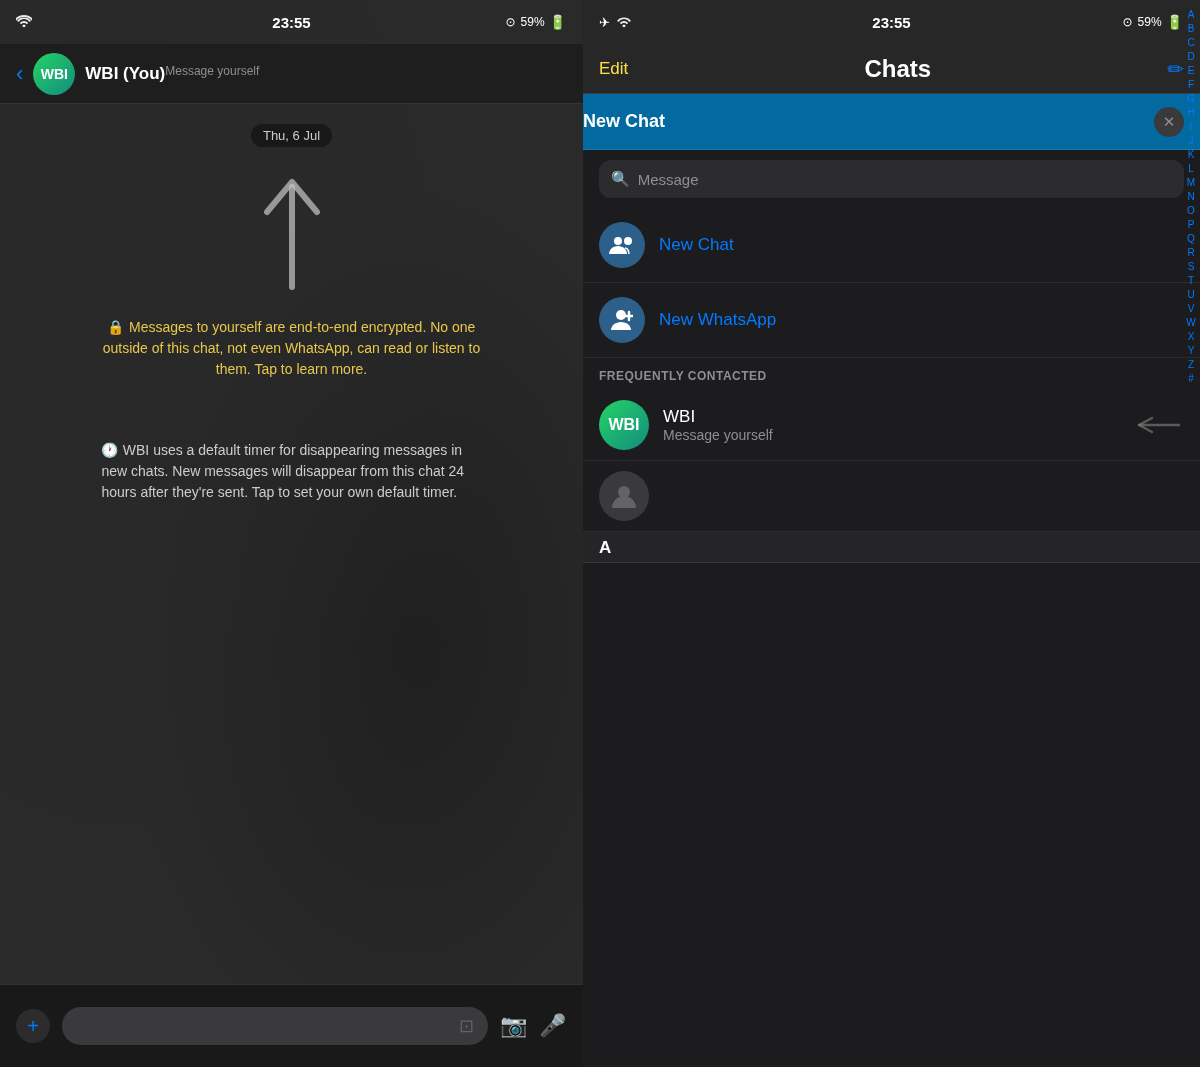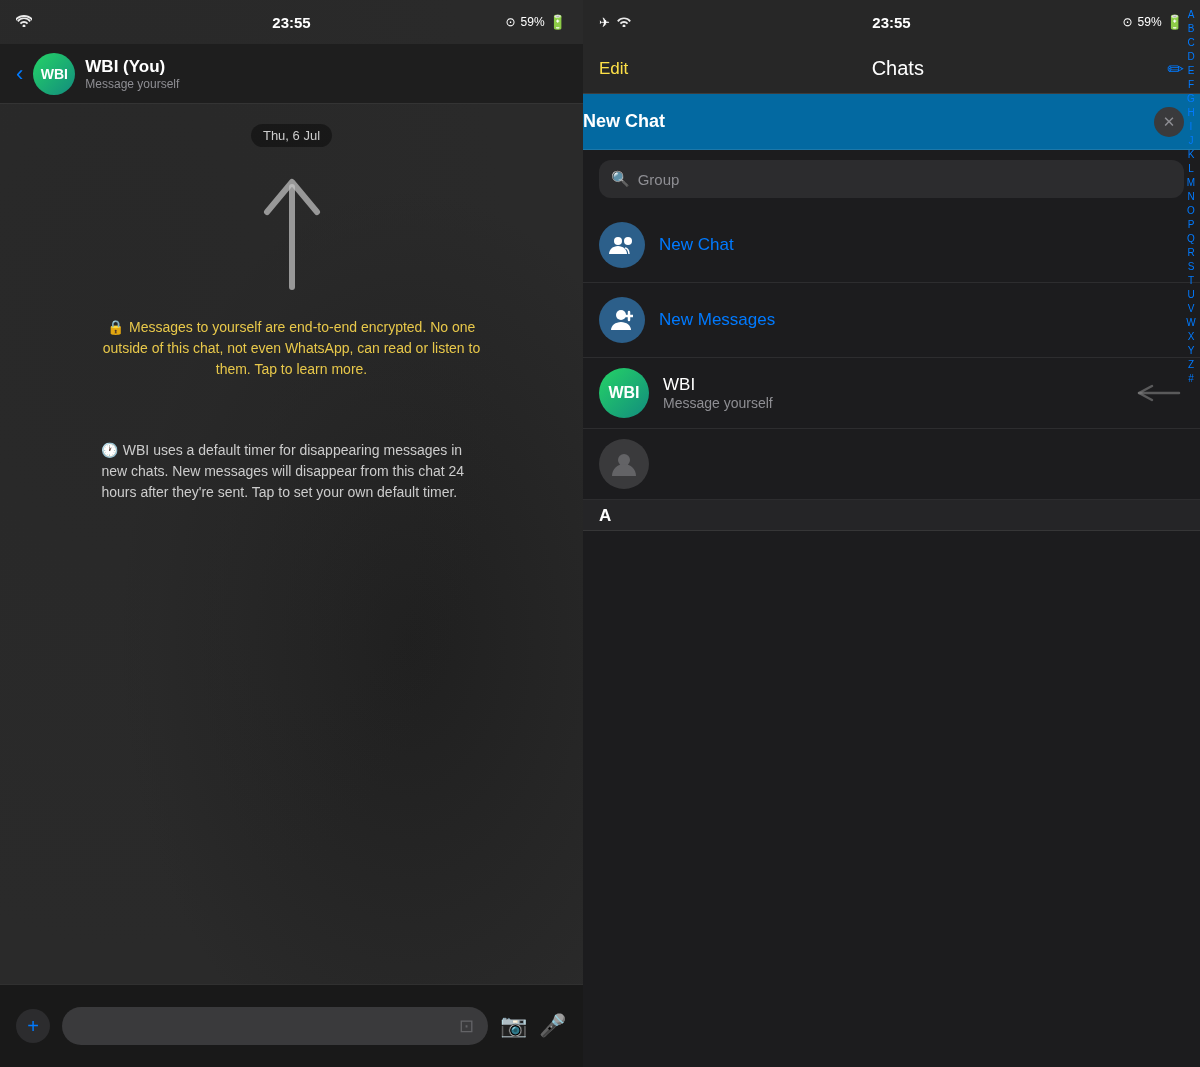--- a/index.html
+++ b/index.html
@@ -94,21 +94,21 @@
       align-items: center;
       justify-content: center;
       color: white;
       font-weight: 700;
       font-size: 14px;
       flex-shrink: 0;
     }
 
     .chat-header-info {
       display: flex;
-      flex-direction: column;
+      flex-direction: row;
       justify-content: flex-end;
     }
 
     .chat-header-name {
       color: #fff;
       font-size: 17px;
       font-weight: 600;
     }
 
     .chat-header-sub {
@@ -260,22 +260,22 @@
       border-bottom: 1px solid rgba(255,255,255,0.1);
     }
 
     .chats-edit {
       color: #fde047;
       font-size: 17px;
     }
 
     .chats-title {
       color: #fff;
-      font-size: 20px;
-      font-weight: 400;
+      font-size: 24px;
+      font-weight: 700;
     }
 
     .chats-compose {
       color: #007AFF;
       font-size: 20px;
     }
 
     
     .new-chat-modal {
       flex: 1;
@@ -572,21 +572,21 @@
     <div class="modal-header">
       <span class="modal-title">New Chat</span>
       <div class="modal-close-btn">
         <span>✕</span>
       </div>
     </div>
 
     <div class="search-container">
       <div class="search-bar">
         <span class="search-icon-sym">🔍</span>
-        <span class="search-placeholder">Group</span>
+        <span class="search-placeholder">Message</span>
       </div>
     </div>
 
     <div class="action-item">
       <div class="action-avatar">
         <svg width="26" height="22" viewBox="0 0 26 22" fill="white">
           <circle cx="9" cy="7" r="4"></circle>
           <circle cx="19" cy="7" r="4"></circle>
           <path d="M0 20c0-4.418 4.03-8 9-8s9 3.582 9 8"></path>
           <path d="M16 14c2.21 0 4 2.686 4 6" stroke="white" stroke-width="1.5" fill="none"></path>
@@ -597,23 +597,26 @@
 
     <div class="action-item">
       <div class="action-avatar">
         <svg width="22" height="24" viewBox="0 0 22 24" fill="white">
           <circle cx="10" cy="7" r="5"></circle>
           <path d="M0 22c0-4.418 4.477-8 10-8s10 3.582 10 8"></path>
           <line x1="18" y1="4" x2="18" y2="12" stroke="white" stroke-width="2.5" stroke-linecap="round"></line>
           <line x1="14" y1="8" x2="22" y2="8" stroke="white" stroke-width="2.5" stroke-linecap="round"></line>
         </svg>
       </div>
-      <span class="action-label">New Messages</span>
-    </div>
-
+      <span class="action-label">New WhatsApp</span>
+    </div>
+
+    <div class="section-header">
+      <span class="section-header-text">FREQUENTLY CONTACTED</span>
+    </div>
 
     <div class="contact-item">
       <div class="contact-avatar-wbi">WBI</div>
       <div class="contact-info">
         <span class="contact-name">WBI</span>
         <span class="contact-sub">Message yourself</span>
       </div>
       <div class="arrow-indicator">
         <svg width="50" height="20" viewBox="0 0 50 20">
           <line x1="45" y1="10" x2="5" y2="10" stroke="rgba(200,200,200,0.6)" stroke-width="2.5" stroke-linecap="round"></line>

